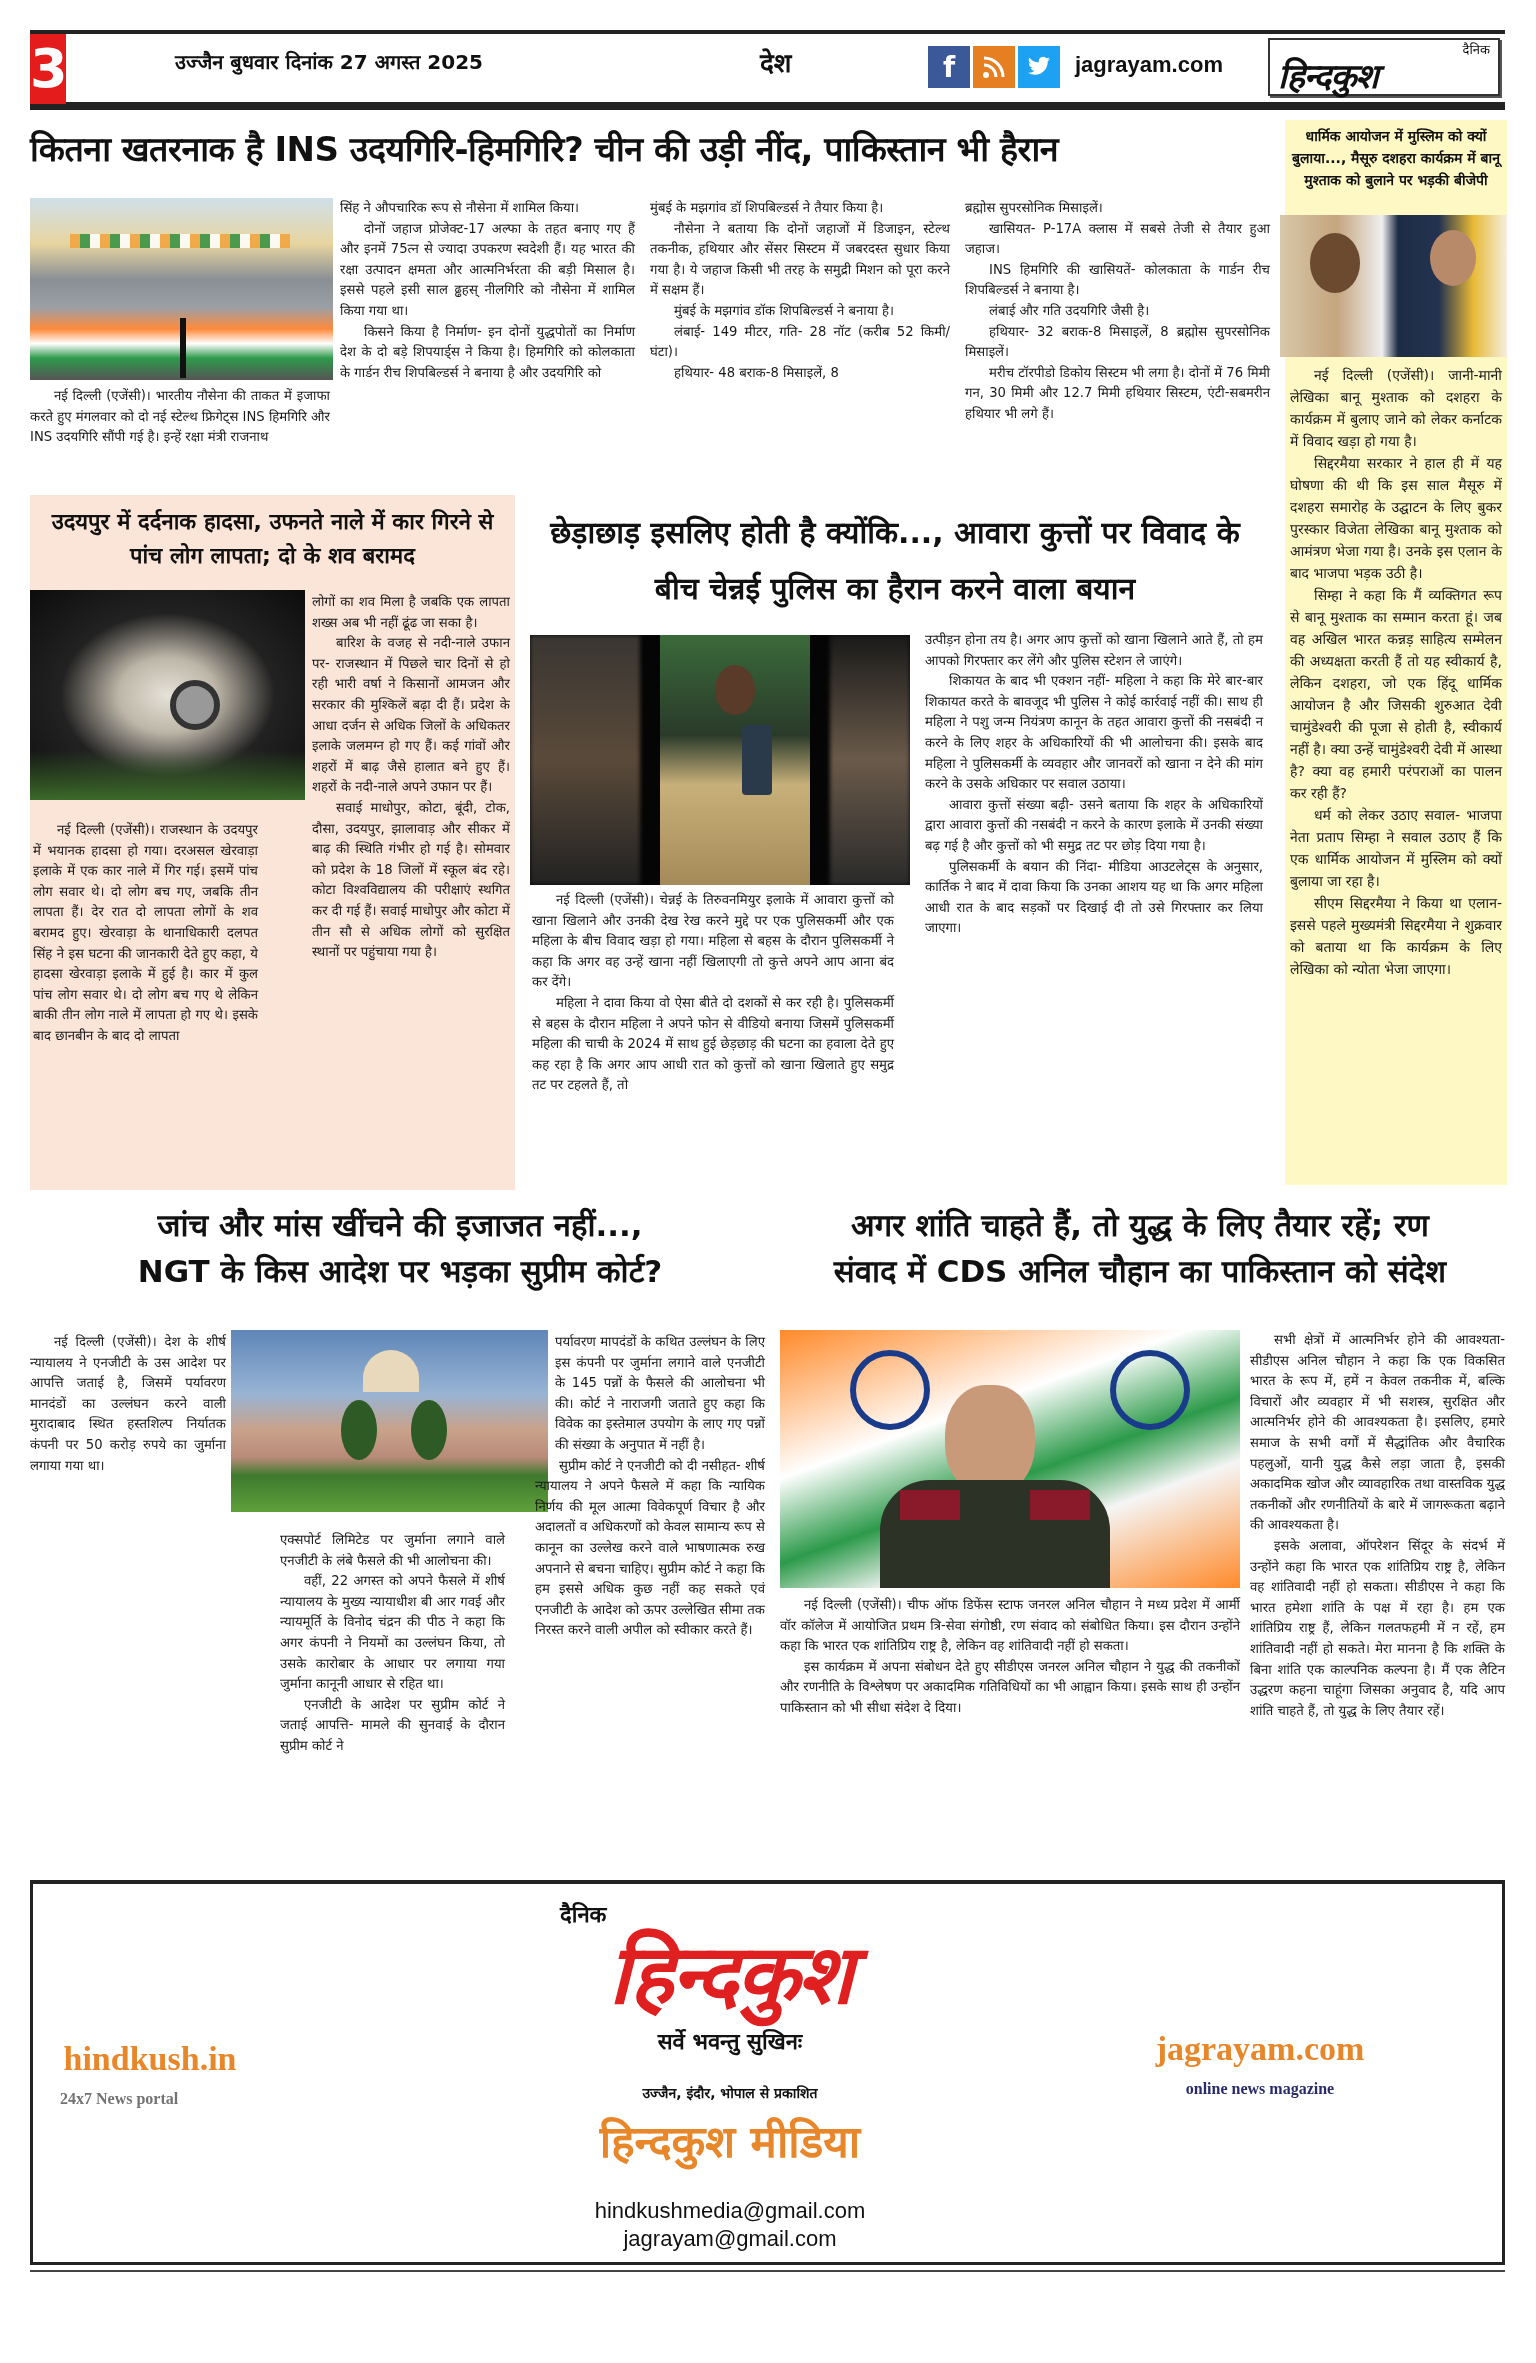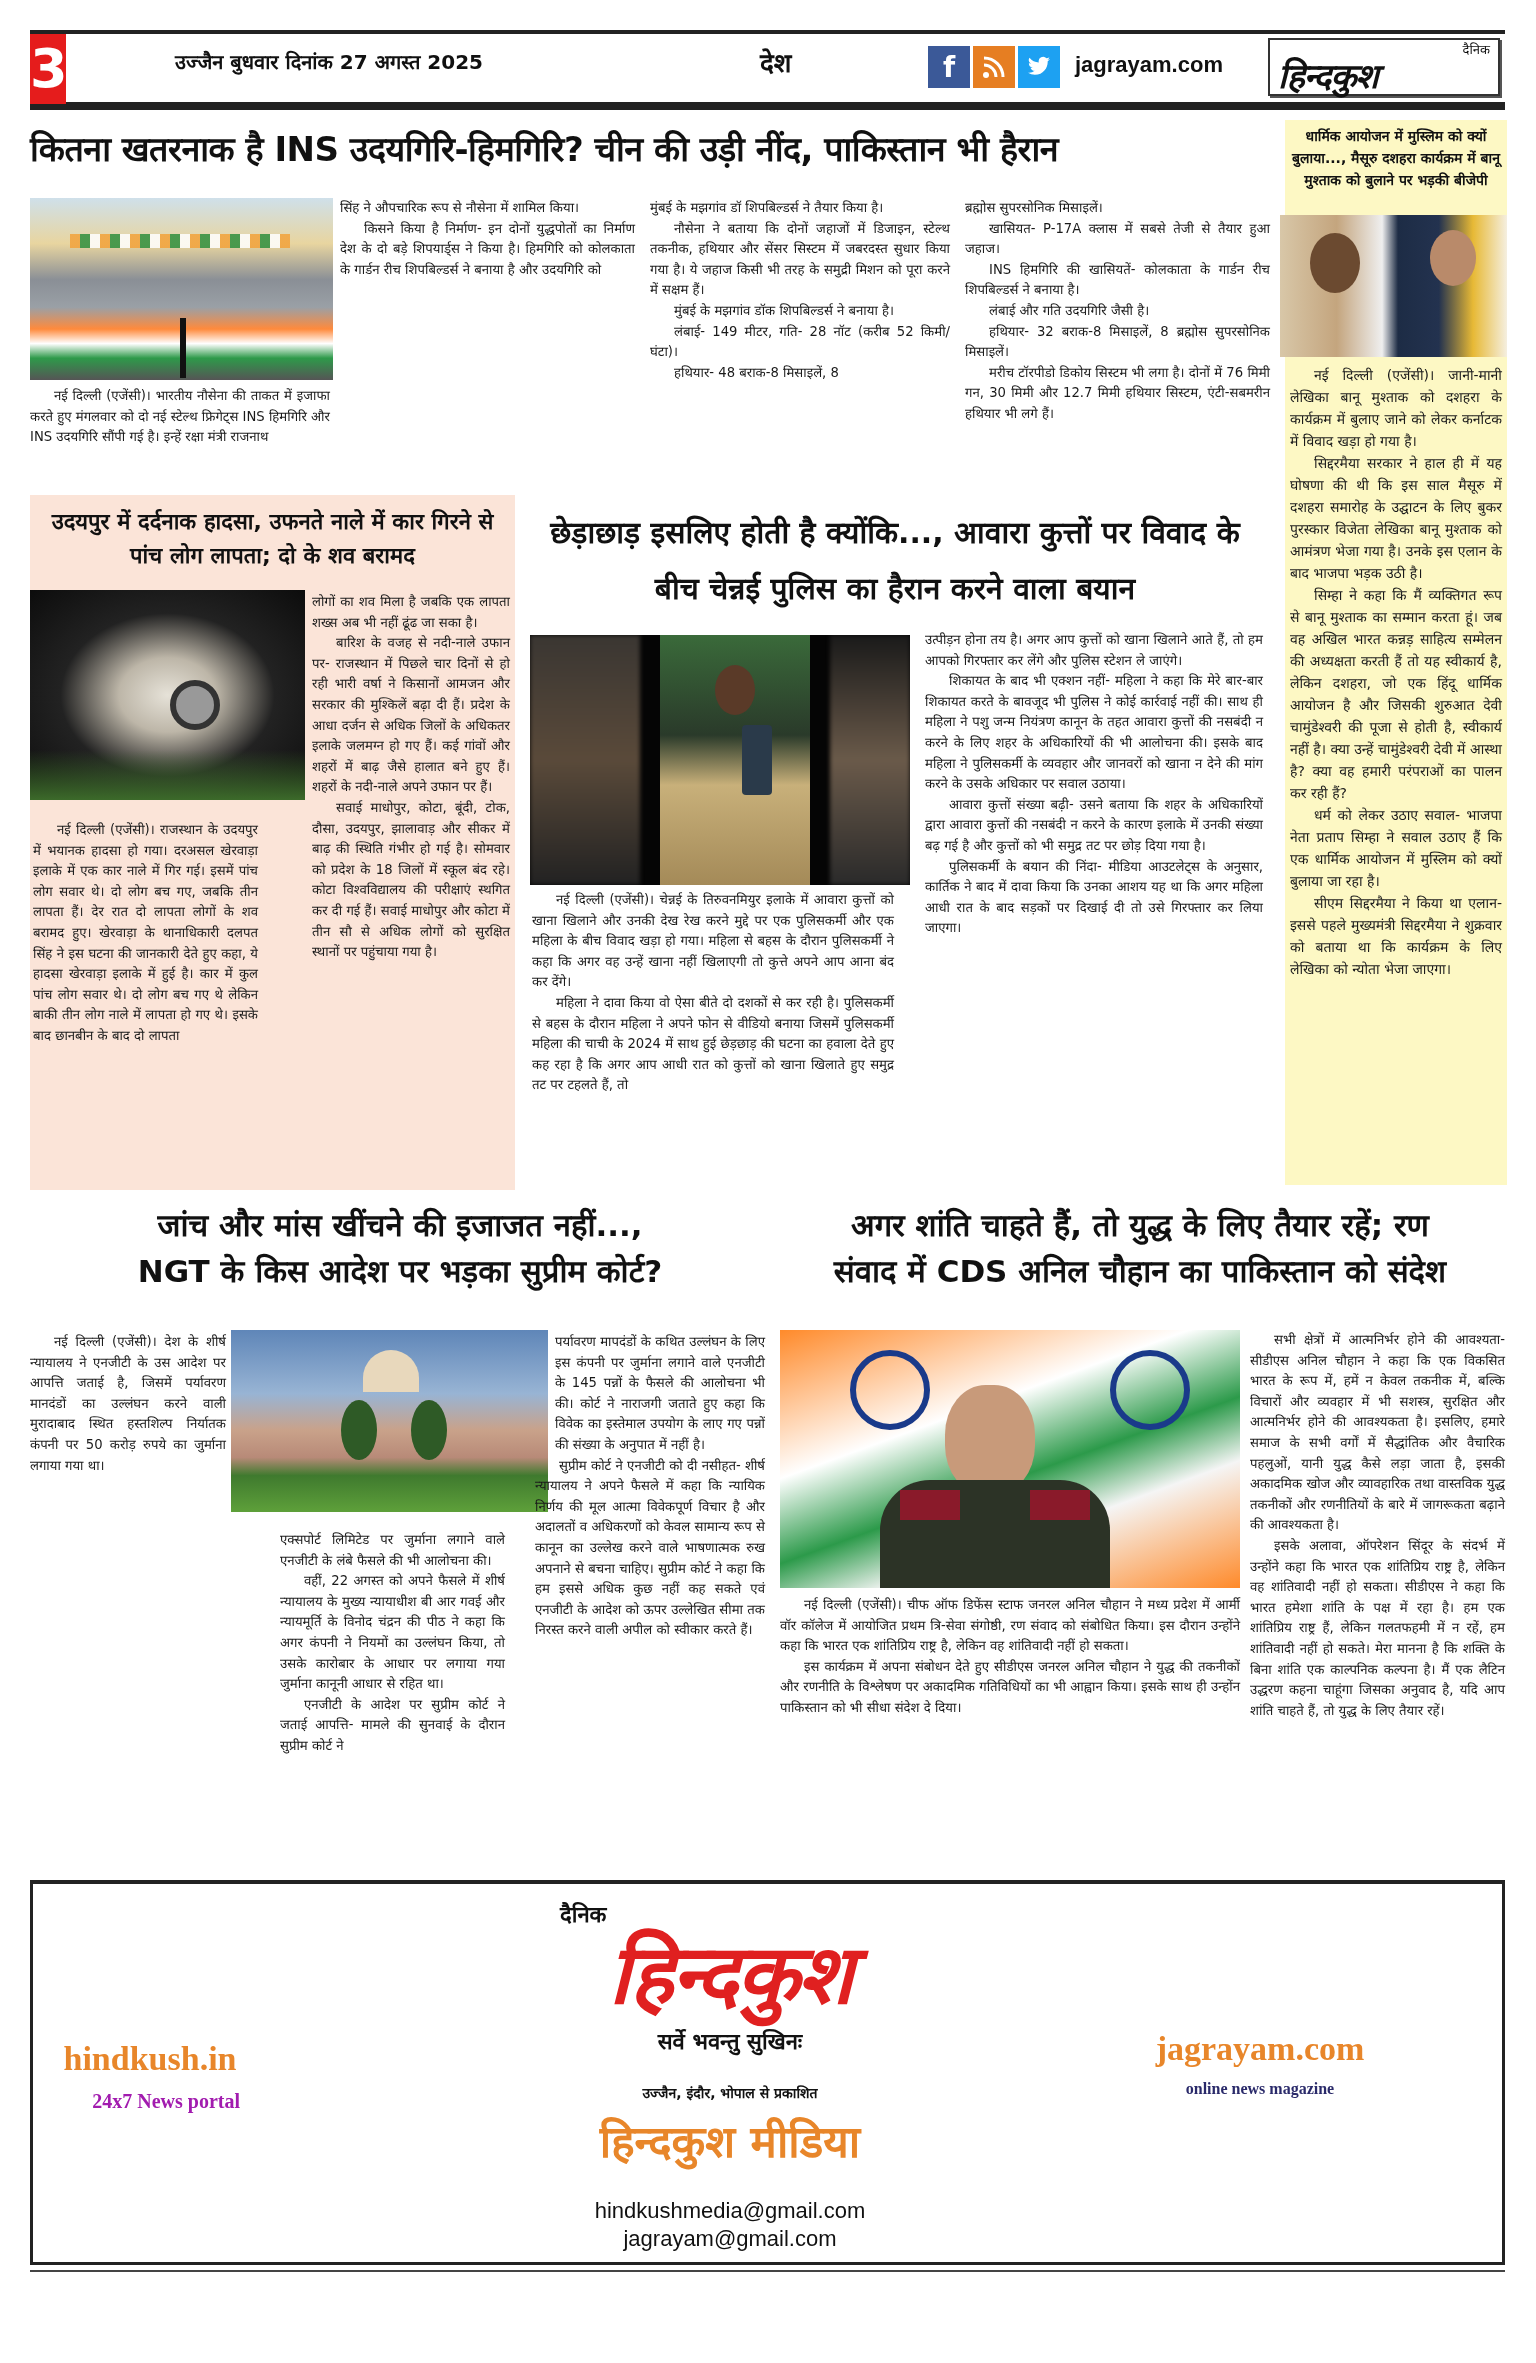--- a/index.html
+++ b/index.html
@@ -61,20 +61,21 @@
 <div class="abs headline" style="left:30px;top:128px;width:1250px;font-size:34px;letter-spacing:-0.5px;">कितना खतरनाक है INS उदयगिरि-हिमगिरि? चीन की उड़ी नींद, पाकिस्तान भी हैरान</div>
 <div class="abs photo" style="left:30px;top:198px;width:303px;height:182px;background:linear-gradient(180deg,#cfe0ea 0%,#e8d5a0 25%,#8a8f96 45%,#9aa0a6 60%,#ff8a3c 72%,#ffffff 80%,#2e9a4a 88%,#555 100%);">
   <div style="position:absolute;left:40px;top:36px;width:220px;height:14px;background:repeating-linear-gradient(90deg,#f2a23a 0 10px,#2f8f3d 10px 20px,#fff 20px 30px);opacity:.85;"></div>
   <div style="position:absolute;left:150px;top:120px;width:6px;height:60px;background:#111;"></div>
 </div>
 <div class="abs body" style="left:30px;top:386px;width:300px;">
     <p>नई दिल्ली (एजेंसी)। भारतीय नौसेना की ताकत में इजाफा करते हुए मंगलवार को दो नई स्टेल्थ फ्रिगेट्स INS हिमगिरि और INS उदयगिरि सौंपी गई है। इन्हें रक्षा मंत्री राजनाथ</p>
   </div>
 <div class="abs body" style="left:340px;top:198px;width:295px;">
   <p style="text-indent:0">सिंह ने औपचारिक रूप से नौसेना में शामिल किया।</p>
+    <p>दोनों जहाज प्रोजेक्ट-17 अल्फा के तहत बनाए गए हैं और इनमें 75त्न से ज्यादा उपकरण स्वदेशी हैं। यह भारत की रक्षा उत्पादन क्षमता और आत्मनिर्भरता की बड़ी मिसाल है। इससे पहले इसी साल ढ्ढहस् नीलगिरि को नौसेना में शामिल किया गया था।</p>
     <p>किसने किया है निर्माण- इन दोनों युद्धपोतों का निर्माण देश के दो बड़े शिपयार्ड्स ने किया है। हिमगिरि को कोलकाता के गार्डन रीच शिपबिल्डर्स ने बनाया है और उदयगिरि को</p>
 </div>
 <div class="abs body" style="left:650px;top:198px;width:300px;">
   <p style="text-indent:0">मुंबई के मझगांव डॉ शिपबिल्डर्स ने तैयार किया है।</p>
     <p>नौसेना ने बताया कि दोनों जहाजों में डिजाइन, स्टेल्थ तकनीक, हथियार और सेंसर सिस्टम में जबरदस्त सुधार किया गया है। ये जहाज किसी भी तरह के समुद्री मिशन को पूरा करने में सक्षम हैं।</p>
     <p>मुंबई के मझगांव डॉक शिपबिल्डर्स ने बनाया है।</p>
     <p>लंबाई- 149 मीटर, गति- 28 नॉट (करीब 52 किमी/घंटा)।</p>
     <p>हथियार- 48 बराक-8 मिसाइलें, 8</p>
 </div>
 <div class="abs body" style="left:965px;top:198px;width:305px;">
@@ -181,16 +182,16 @@
 
 <div class="abs ad-box"></div>
 <div class="abs" style="left:560px;top:1898px;font-size:22px;font-weight:bold;">दैनिक</div>
 <div class="abs" style="left:430px;top:1915px;width:600px;text-align:center;font-size:82px;font-weight:bold;font-style:italic;color:#e02020;letter-spacing:-2px;">हिन्दकुश</div>
 <div class="abs" style="left:430px;top:2025px;width:600px;text-align:center;font-size:22px;font-weight:bold;">सर्वे भवन्तु सुखिनः</div>
 <div class="abs" style="left:430px;top:2083px;width:600px;text-align:center;font-size:14px;font-weight:bold;">उज्जैन, इंदौर, भोपाल से प्रकाशित</div>
 <div class="abs" style="left:430px;top:2110px;width:600px;text-align:center;font-size:44px;font-weight:bold;color:#e8862a;">हिन्दकुश मीडिया</div>
 <div class="abs" style="left:430px;top:2198px;width:600px;text-align:center;font-family:'Liberation Sans',sans-serif;font-size:22px;">hindkushmedia@gmail.com</div>
 <div class="abs" style="left:430px;top:2226px;width:600px;text-align:center;font-family:'Liberation Sans',sans-serif;font-size:22px;">jagrayam@gmail.com</div>
 <div class="abs" style="left:60px;top:2040px;width:180px;text-align:center;font-family:'Liberation Serif',serif;font-size:34px;font-weight:bold;color:#e8862a;">hindkush.in</div>
-<div class="abs" style="left:60px;top:2090px;width:180px;text-align:right;font-family:'Liberation Serif',serif;font-size:20px;font-weight:bold;color:#a21caf;">24x7 News portal</div>
+<div class="abs" style="left:60px;top:2090px;width:180px;text-align:left;font-family:'Liberation Serif',serif;font-size:16px;font-weight:bold;color:#737373;">24x7 News portal</div>
 <div class="abs" style="left:1140px;top:2030px;width:240px;text-align:center;font-family:'Liberation Serif',serif;font-size:34px;font-weight:bold;color:#e8862a;">jagrayam.com</div>
 <div class="abs" style="left:1140px;top:2080px;width:240px;text-align:center;font-family:'Liberation Serif',serif;font-size:16px;font-weight:bold;color:#2a2a6a;">online news magazine</div>
 <div class="abs footer-rule"></div>
 
 </body></html>

